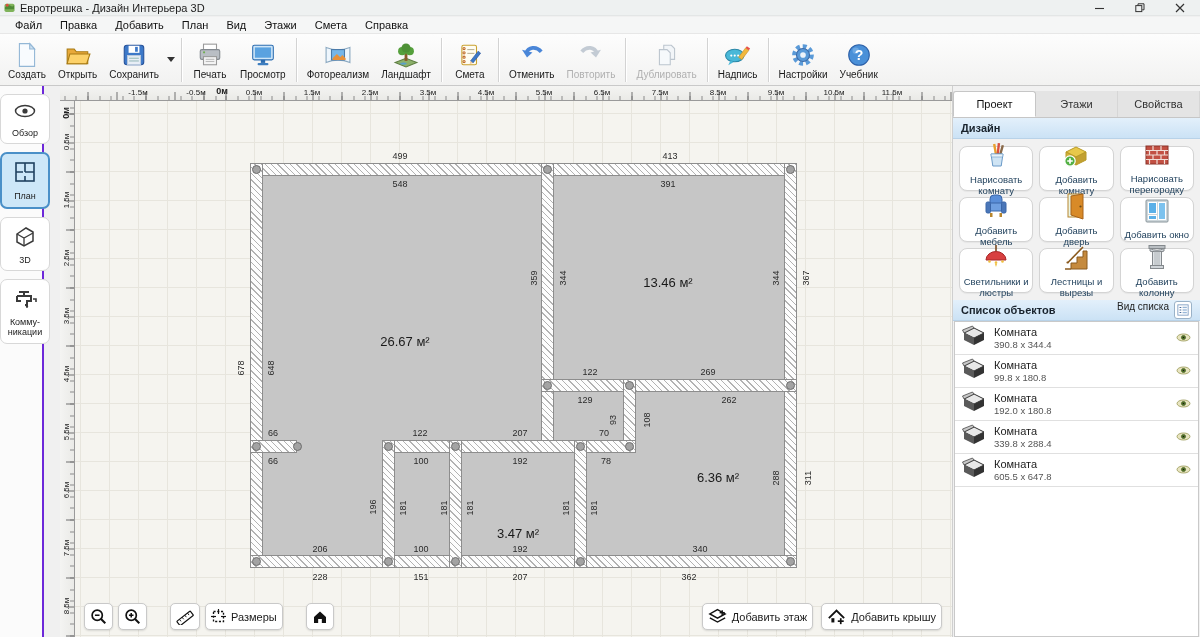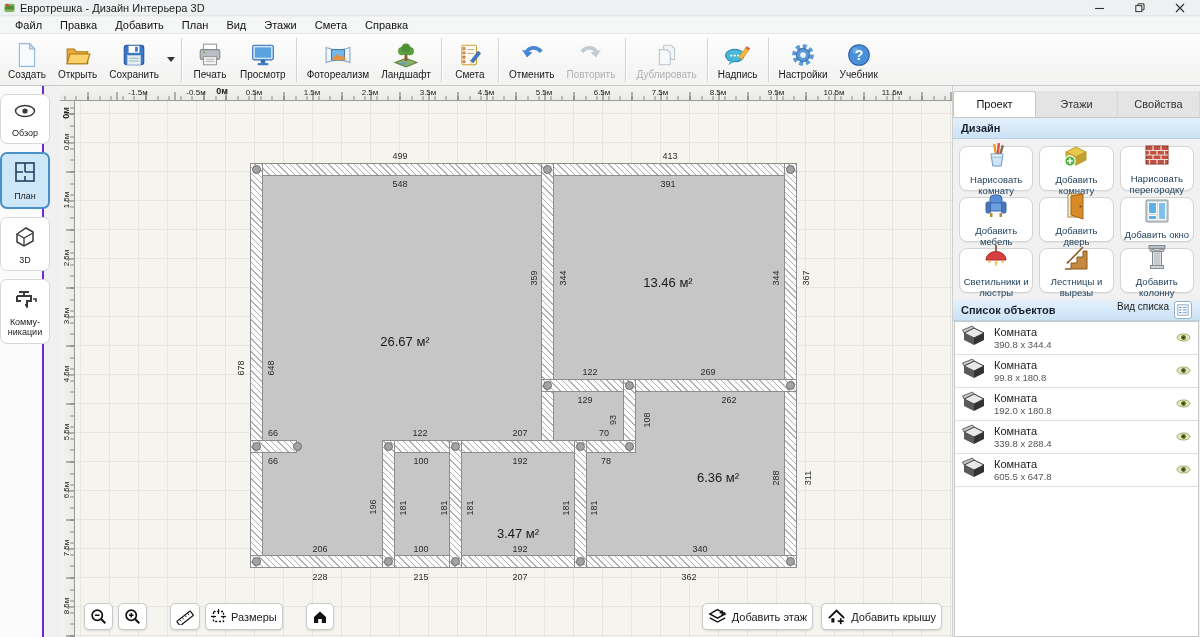--- a/index.html
+++ b/index.html
@@ -392,21 +392,21 @@
       <span class="dim rot" style="left:410px;top:422px;">181</span>
       <span class="dim rot" style="left:506px;top:422px;">181</span>
       <span class="dim rot" style="left:534px;top:422px;">181</span>
       <span class="dim rot" style="left:716px;top:392px;">288</span>
       <span class="dim rot" style="left:748px;top:392px;">311</span>
       <span class="dim" style="left:260px;top:463px;">206</span>
       <span class="dim" style="left:361px;top:463px;">100</span>
       <span class="dim" style="left:460px;top:463px;">192</span>
       <span class="dim" style="left:640px;top:463px;">340</span>
       <span class="dim" style="left:260px;top:491px;">228</span>
-      <span class="dim" style="left:361px;top:491px;">215</span>
+      <span class="dim" style="left:361px;top:491px;">151</span>
       <span class="dim" style="left:460px;top:491px;">207</span>
       <span class="dim" style="left:629px;top:491px;">362</span>
 
       <span class="area" style="left:345px;top:255px;">26.67 м²</span>
       <span class="area" style="left:608px;top:196px;">13.46 м²</span>
       <span class="area" style="left:458px;top:419px;margin-top:28px;">3.47 м²</span>
       <span class="area" style="left:658px;top:391px;">6.36 м²</span>
     </div>
 
     <div class="hruler">

